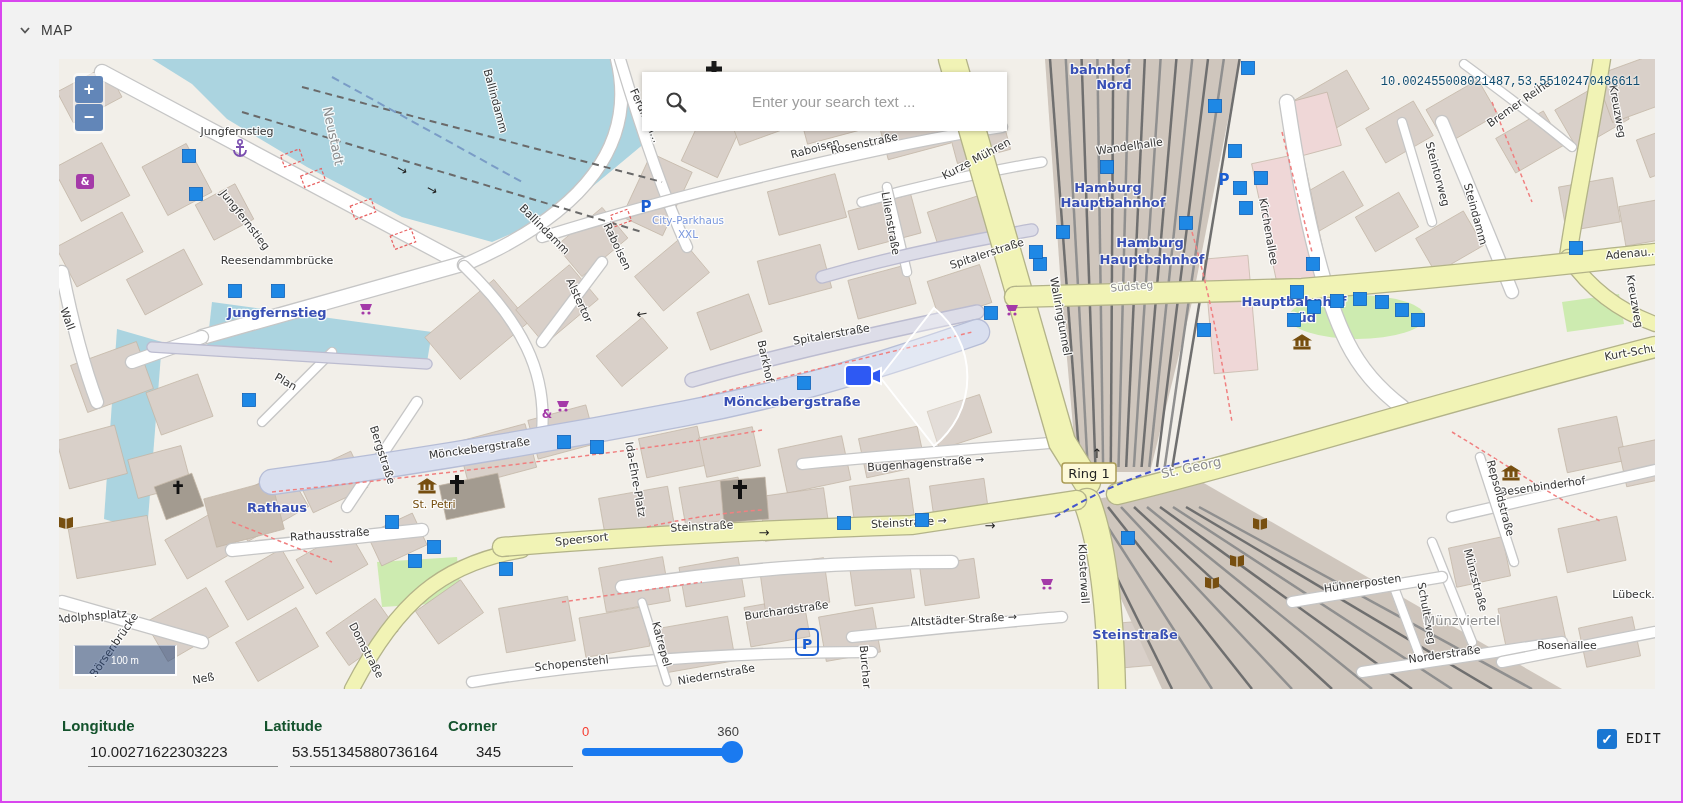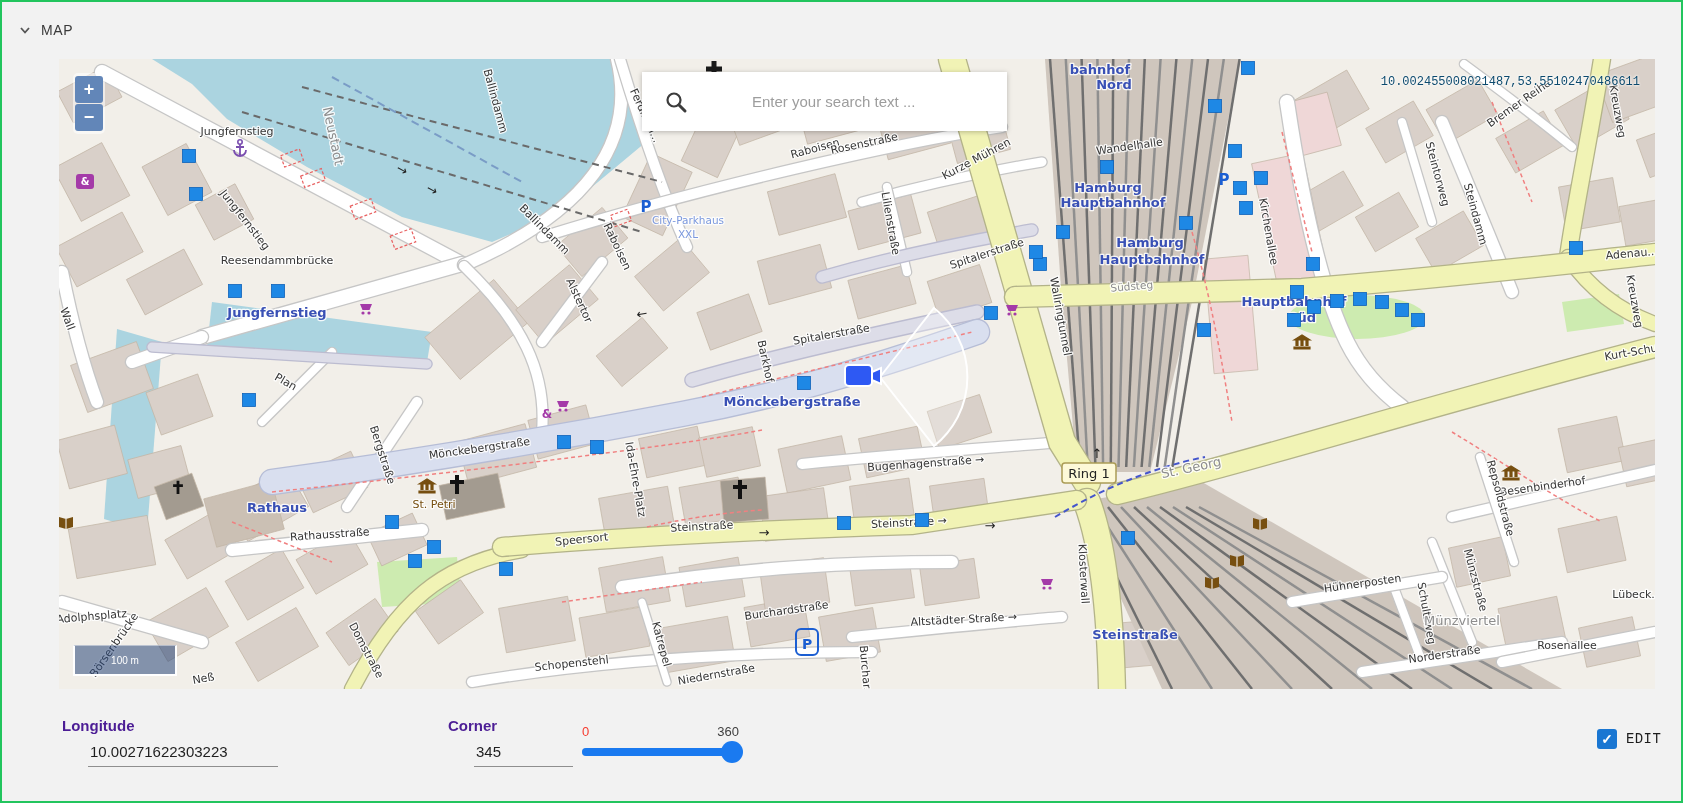--- a/index.html
+++ b/index.html
@@ -1,18 +1,18 @@
 <!DOCTYPE html>
 <html><head>
 <meta charset="utf-8">
 <style>
   html,body{margin:0;padding:0;width:1683px;height:803px;overflow:hidden;
     font-family:"Liberation Sans", sans-serif;}
   #frame{position:relative;width:1683px;height:803px;box-sizing:border-box;
-    border:2px solid #22c55e;background:#f2f2f2;}
+    border:2px solid #d946ef;background:#f2f2f2;}
   
   #hdr{position:absolute;left:16px;top:20px;display:flex;align-items:center;gap:9px;}
   #hdr .chev{width:14px;height:14px;}
   #hdr .ttl{font-size:14px;font-weight:500;letter-spacing:.6px;color:#3a3a3a;}
   
   #map{position:absolute;left:57px;top:57px;width:1596px;height:630px;background:#f2efe9;
     overflow:hidden;}
   #map svg{display:block;}
   .ovl{position:absolute;}
   #searchbox{left:583px;top:13px;width:365px;height:59px;background:#fff;
@@ -25,21 +25,21 @@
     text-shadow:0 0 3px #fff,0 0 3px #fff;font-family:Liberation Mono, monospace;}
   #zoomctl{left:14px;top:14px;background:rgba(255,255,255,.55);border-radius:5px;padding:2px;}
   #zoomctl .zb{width:28px;height:27px;margin:1px 0;border:none;border-radius:3px;
     background:#6286b8;color:#fff;font-size:18px;font-weight:bold;line-height:27px;
     text-align:center;cursor:pointer;display:block;padding:0;}
   #scalebar{left:14px;top:586px;width:100px;height:28px;background:rgba(40,70,120,.55);
     border:2px solid #fff;border-top:1px solid rgba(255,255,255,.45);
     color:#fff;font-size:10px;display:flex;align-items:center;justify-content:center;}
   
   .fld{position:absolute;top:715px;}
-  .fld .lab{font-size:15px;font-weight:bold;color:#4c1d95;margin-bottom:7px;}
+  .fld .lab{font-size:15px;font-weight:bold;color:#14532d;margin-bottom:7px;}
   .fld input{border:none;border-bottom:1px solid #8f8f8f;background:transparent;
     font-size:15px;color:#1f1f1f;padding:2px 2px 6px 2px;outline:none;
     font-family:"Liberation Sans",sans-serif;margin-left:26px;}
   #fld-lon{left:60px;} #fld-lon input{width:186px;}
   #fld-lat{left:262px;} #fld-lat input{width:186px;}
   #fld-cor{left:446px;} #fld-cor input{width:95px;}
   #slider{position:absolute;left:580px;top:722px;width:157px;}
   #slider .sl-labels{display:flex;justify-content:space-between;font-size:13px;margin-bottom:9px;}
   #slider .track{position:relative;height:8px;border-radius:4px;background:#c9ced5;}
   #slider .fill{position:absolute;left:0;top:0;bottom:0;border-radius:4px;}
@@ -525,20 +525,24 @@
 
     <div class="ovl" id="scalebar">
       <span>100 m</span>
     </div>
   </div>
 
   <div class="fld" id="fld-lon">
     <div class="lab">Longitude</div>
     <input type="text" value="10.00271622303223" style="">
   </div>
+  <div class="fld" id="fld-lat">
+    <div class="lab">Latitude</div>
+    <input type="text" value="53.551345880736164" style="">
+  </div>
   <div class="fld" id="fld-cor">
     <div class="lab">Corner</div>
     <input type="text" value="345" style="">
   </div>
 
   <div id="slider">
     <div class="sl-labels">
       <span id="slmin" style="color: rgb(246, 59, 47);">0</span>
       <span id="slmax" style="color: #404040;">360</span>
     </div>

